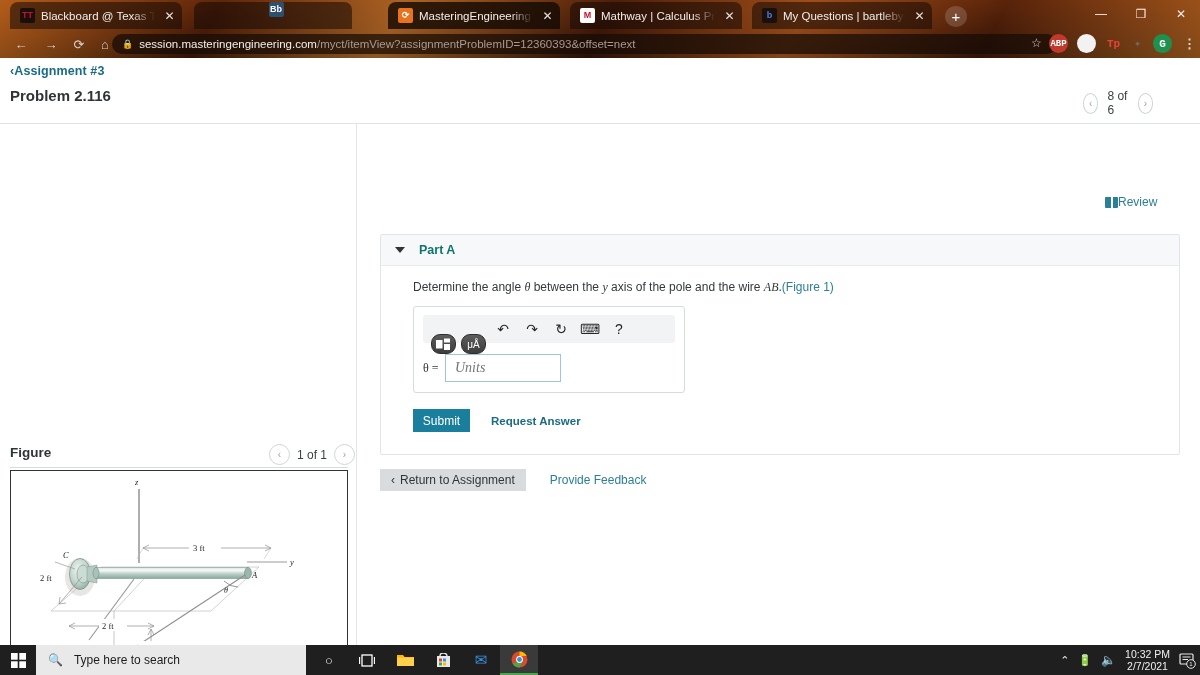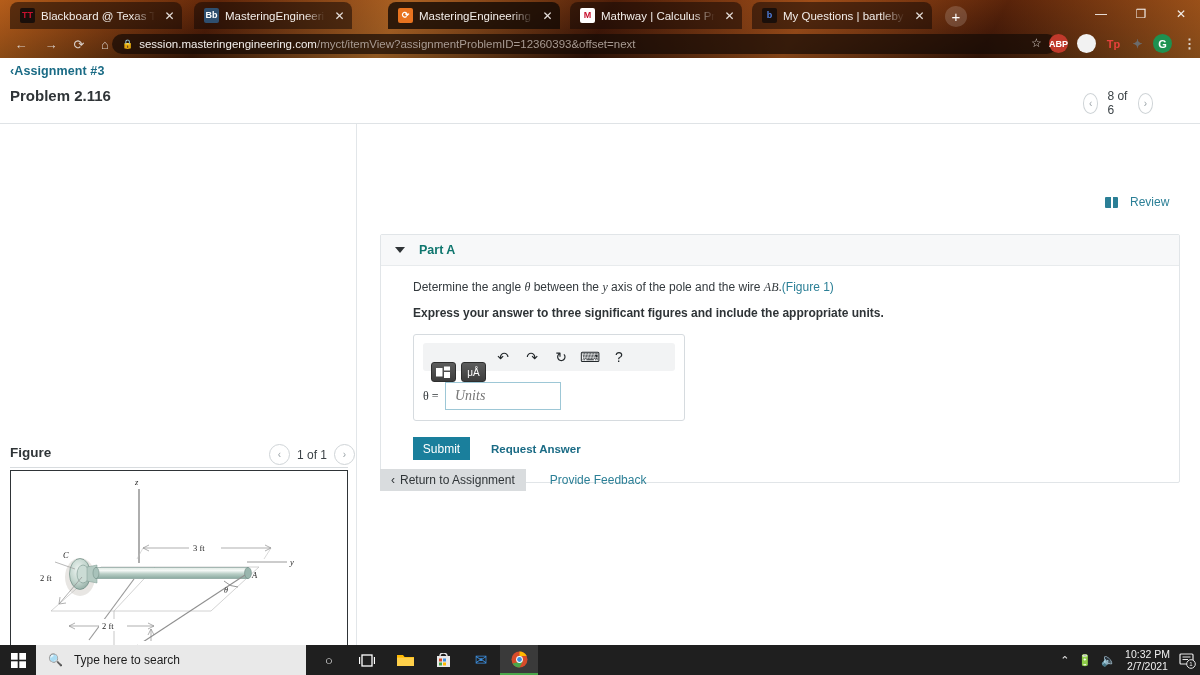--- a/index.html
+++ b/index.html
@@ -67,21 +67,21 @@
     background: rgba(22,11,5,0.72); border-radius: 11px;
     display: flex; align-items: center; padding: 0 10px; gap: 6px;
   }
   #omnibox .lock { font-size: 9px; color: #cfc5bd; }
   #url { font-size: 11.5px; color: #a79a92; white-space: nowrap; }
   #url b { color: #f3efec; font-weight: normal; }
   #star { position: absolute; left: 1031px; top: 36px; font-size: 12px; color: #ded4cd; }
   .ext {
     position: absolute; top: 34px; width: 19px; height: 19px;
     border-radius: 50%; display: flex; align-items: center; justify-content: center;
-    font-size: 8.5px; font-weight: bold; color: #fff;
+    font-size: 8.5px; font-weight: bold; color: #fff; font-family: Liberation Mono, monospace;
   }
 
   
   #page {
     position: absolute; left: 0; top: 58px; width: 1200px; height: 587px;
     background: #fff;
   }
   #page-header { position: absolute; left: 0; top: 0; width: 1104px; height: 68px; }
   #breadcrumb {
     position: absolute; left: 10px; top: 6px; font-size: 12.5px;
@@ -101,21 +101,21 @@
     font-size: 10px; background: #fff;
   }
   .pager-label { font-size: 12px; color: #3b4246; }
 
   #divider-h { position: absolute; left: 0; top: 65px; width: 1200px; height: 1px; background: #dfe3e6; }
   #divider-v { position: absolute; left: 356px; top: 66px; width: 1px; height: 521px; background: #e2e6e9; }
 
   
   #review {
     position: absolute; left: 1105px; top: 137px;
-    display: flex; align-items: center; gap: 12px;
+    display: flex; align-items: center; gap: 0;
     font-size: 12px; color: #2b7f96;
   }
   #review .bookicon {
     width: 13px; height: 11px; background: #2b7f96; flex: none;
     position: relative; border-radius: 1px;
   }
   #review .bookicon::after {
     content: ""; position: absolute; left: 6px; top: 0; width: 1.5px; height: 11px; background: #fff;
   }
 
@@ -143,21 +143,21 @@
 
   #answer-box {
     width: 272px; border: 1px solid #d6dbdf; border-radius: 3px;
     background: #fff; padding: 8px 9px 10px 9px;
   }
   #math-toolbar {
     height: 28px; background: #f2f3f4; border-radius: 3px;
     display: flex; align-items: center; gap: 5px; padding: 0 8px;
   }
   .mt-btn {
-    width: 25px; height: 20px; border-radius: 3px;
+    width: 25px; height: 20px; border-radius: 9px;
     display: flex; align-items: center; justify-content: center;
     background: linear-gradient(to bottom,#5d5d5d,#3d3d3d);
     border: 1px solid #2e2e2e; color: #fff; margin-top: 30px;
   }
   .mt-icon {
     width: 24px; height: 22px; display: flex; align-items: center; justify-content: center;
     color: #23282b; font-size: 14px;
   }
   #input-row { display: flex; align-items: center; margin-top: 11px; }
   #theta-label {
@@ -237,21 +237,21 @@
 </head>
 <body>
 
 <div id="browser-chrome">
   <div id="tabstrip">
       <div class="tab" style="left: 10px; width: 172px;">
         <span class="favicon" style="background:#1a0f0a;color:#c8102e">TT</span>
         <span class="tab-title">Blackboard @ Texas Tech Univers</span>
         <span class="tab-close">✕</span>
       </div>
-      <div class="tab" style="left: 194px; width: 158px;">
+      <div class="tab" style="left: 194px; width: 158px; flex-direction: column;">
         <span class="favicon" style="background:#2f4f6f;color:#ffffff">Bb</span>
         <span class="tab-title">MasteringEngineering – Spring 2</span>
         <span class="tab-close">✕</span>
       </div>
       <div class="tab active" style="left: 388px; width: 172px;">
         <span class="favicon" style="background:#e8731f;color:#ffffff">⟳</span>
         <span class="tab-title">MasteringEngineering Mastering</span>
         <span class="tab-close">✕</span>
       </div>
       <div class="tab" style="left: 570px; width: 172px;">
@@ -309,21 +309,20 @@
     <span>Review</span>
   </div>
 
   <div id="part-card">
     <div id="part-header">
       <div id="part-caret"></div>
       <div id="part-label">Part A</div>
     </div>
     <div id="part-body">
       <div id="question"><span>Determine the angle </span><i>θ</i><span> between the </span><i>y</i><span> axis of the pole and the wire </span><i>AB</i><span>.</span><span class="figlink">(Figure 1)</span></div>
-      <div id="instruction">Express your answer to three significant figures and include the appropriate units.</div>
 
       <div id="answer-box">
         <div id="math-toolbar">
             <div class="mt-btn">
               <svg width="15" height="13" viewBox="0 0 15 13">
                 <rect x="0" y="2" width="6.5" height="8.5" fill="#fff"></rect>
                 <rect x="8" y="0.5" width="6" height="4" fill="#fff"></rect>
                 <rect x="8" y="6" width="6" height="6" fill="#fff"></rect>
               </svg>
             </div>

